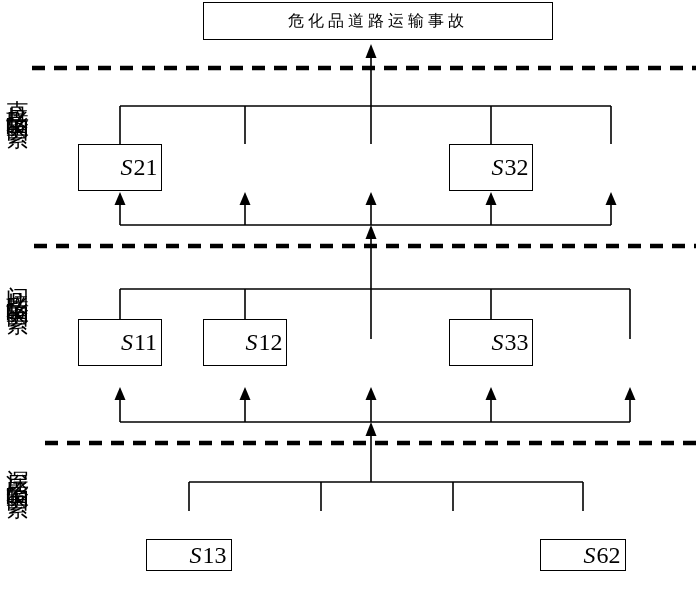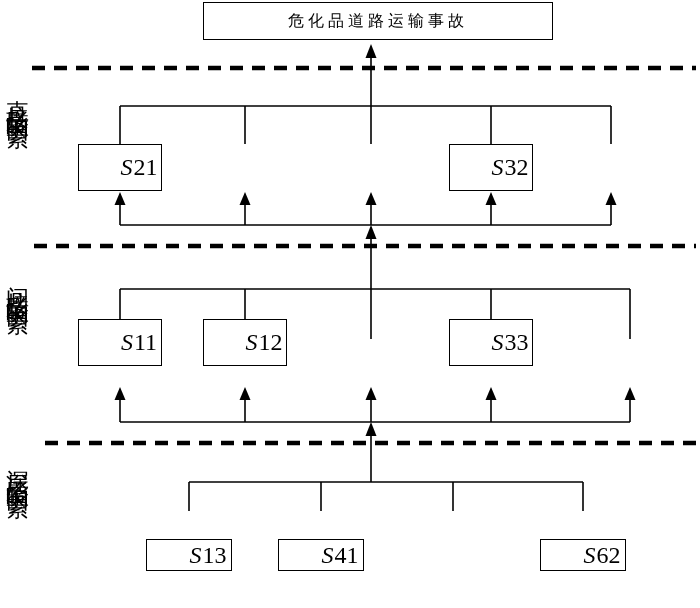--- a/index.html
+++ b/index.html
@@ -145,20 +145,17 @@
   <div class="node r12 row2" style="left:203px">
     <span class="math-label"><i>S</i>12</span>
     </div>
   <div class="node r12 row2" style="left:449px">
     <span class="math-label"><i>S</i>33</span>
     </div>
 
   <div class="node row3" style="left:146px">
     <span class="math-label"><i>S</i>13</span>
     </div>
-  <div class="node row3" style="left:278px">
-    <span class="math-label"><i>S</i>41</span>
-    </div>
   <div class="node row3" style="left:540px">
     <span class="math-label"><i>S</i>62</span>
     </div>
 
 </div>
 
 </body></html>

